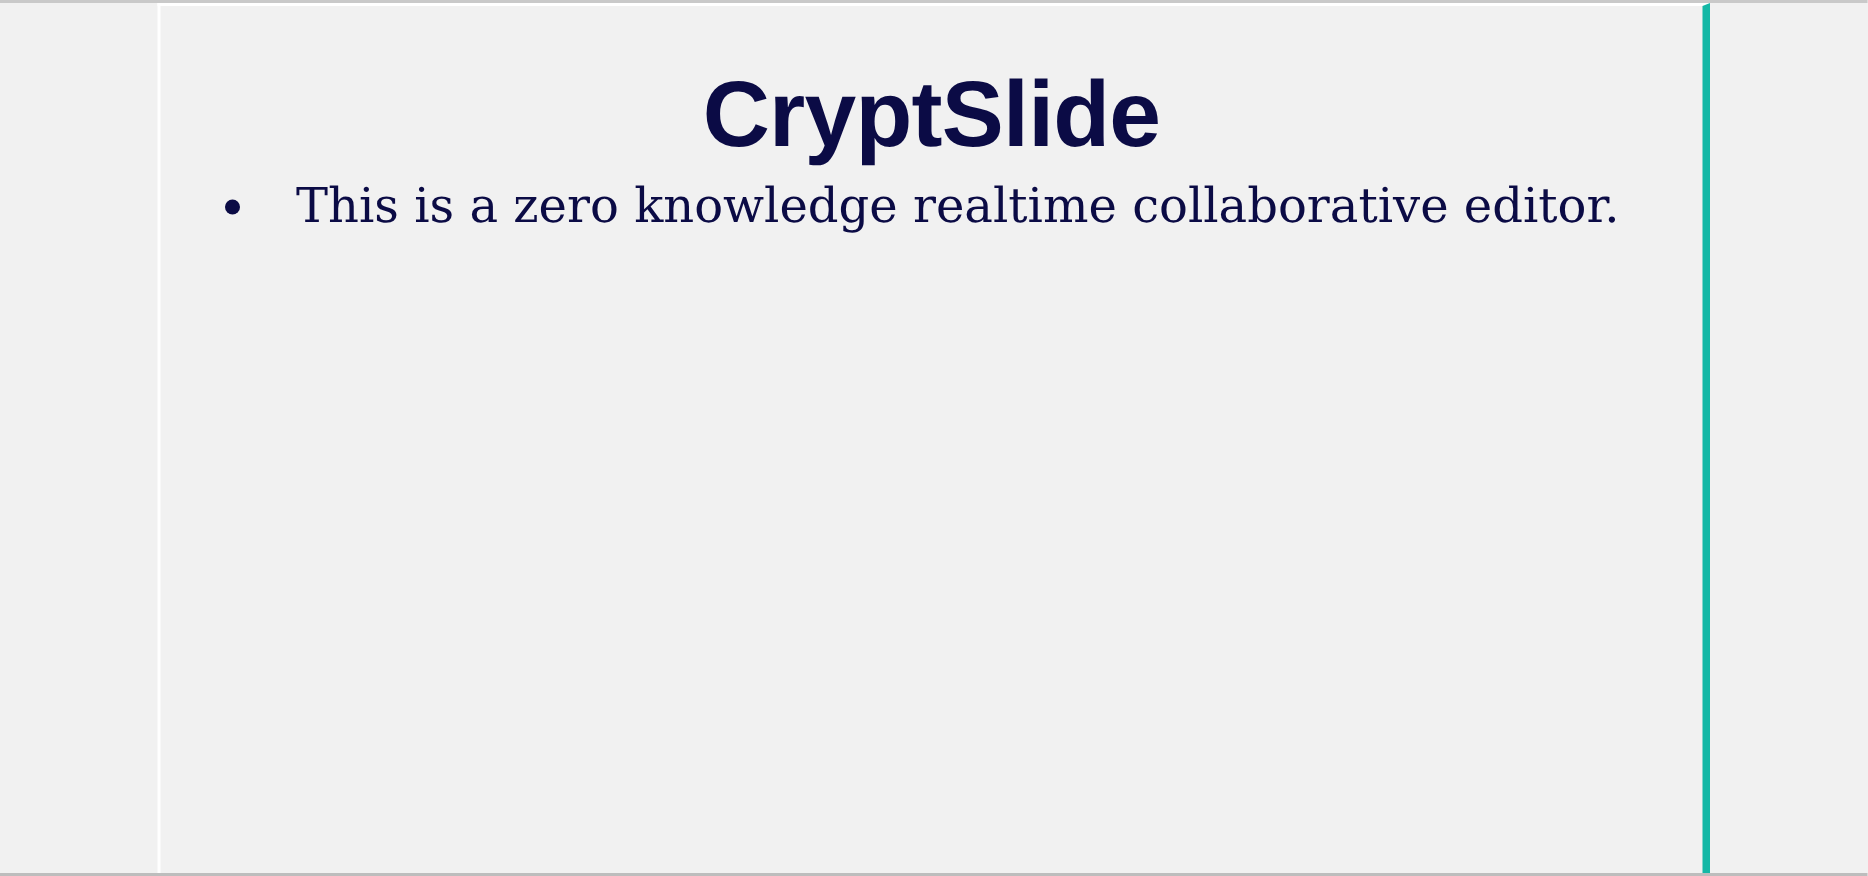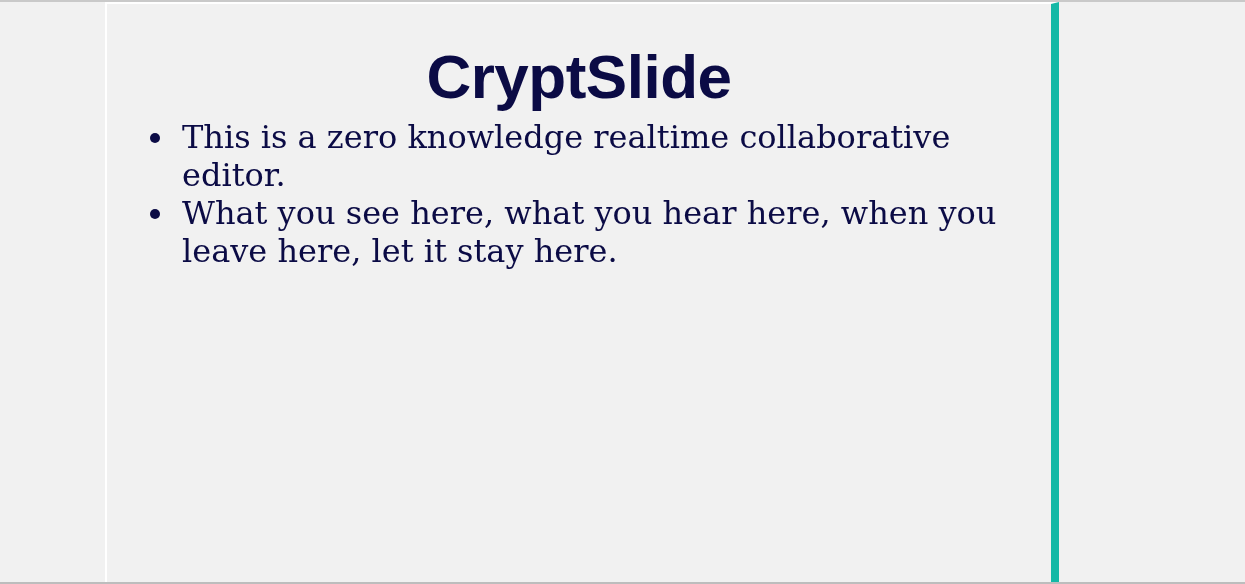--- a/index.html
+++ b/index.html
@@ -24,25 +24,25 @@
     background: #c9c9c9;
   }
   .edge-rule.top    { top: 0; }
   .edge-rule.bottom { bottom: 0; background: #bdbdbd; }
 
   
   .slide-stage {
     position: absolute;
     left: 105px;
     top: 2px;
-    width: 954px;
+    width: 1035px;
     height: 580px;
     background: #f1f1f1;
     border-left: 2px solid #ffffff;
-    border-right: 8px solid #14b8a6;
+    border-right: 5px solid #14b8a6;
     border-top: 2px solid #ffffff;
     box-sizing: border-box;
   }
 
   .slide-title {
     margin: 0;
     padding: 0;
     text-align: center;
     font-family: "Liberation Sans", sans-serif;
     font-weight: bold;
@@ -57,20 +57,21 @@
   }
 
   .slide-bullets {
     position: absolute;
     left: 38px;
     top: 114px;
     right: 40px;
     margin: 0;
     padding: 0;
     list-style: none;
+    text-align: center;
   }
 
   .bullet-item {
     position: relative;
     padding-left: 37px;
     margin: 0;
     font-family: "DejaVu Serif", "Liberation Serif", serif;
     font-size: 32px;
     line-height: 38px;
     color: #0b0b45;
@@ -101,22 +102,18 @@
 
   <ul class="slide-bullets">
 
     <li class="bullet-item">
       <span class="bullet-marker"></span>
       <span class="bullet-text">This is a zero knowledge realtime collaborative editor.</span>
     </li>
 
 
 
-    <li class="bullet-item">
-      <span class="bullet-marker"></span>
-      <span class="bullet-text">What you see here, what you hear here, when you leave here, let it stay here.</span>
-    </li>
 
   </ul>
 
 </div>
 
 <div class="edge-rule bottom"></div>
 
 </body></html>

